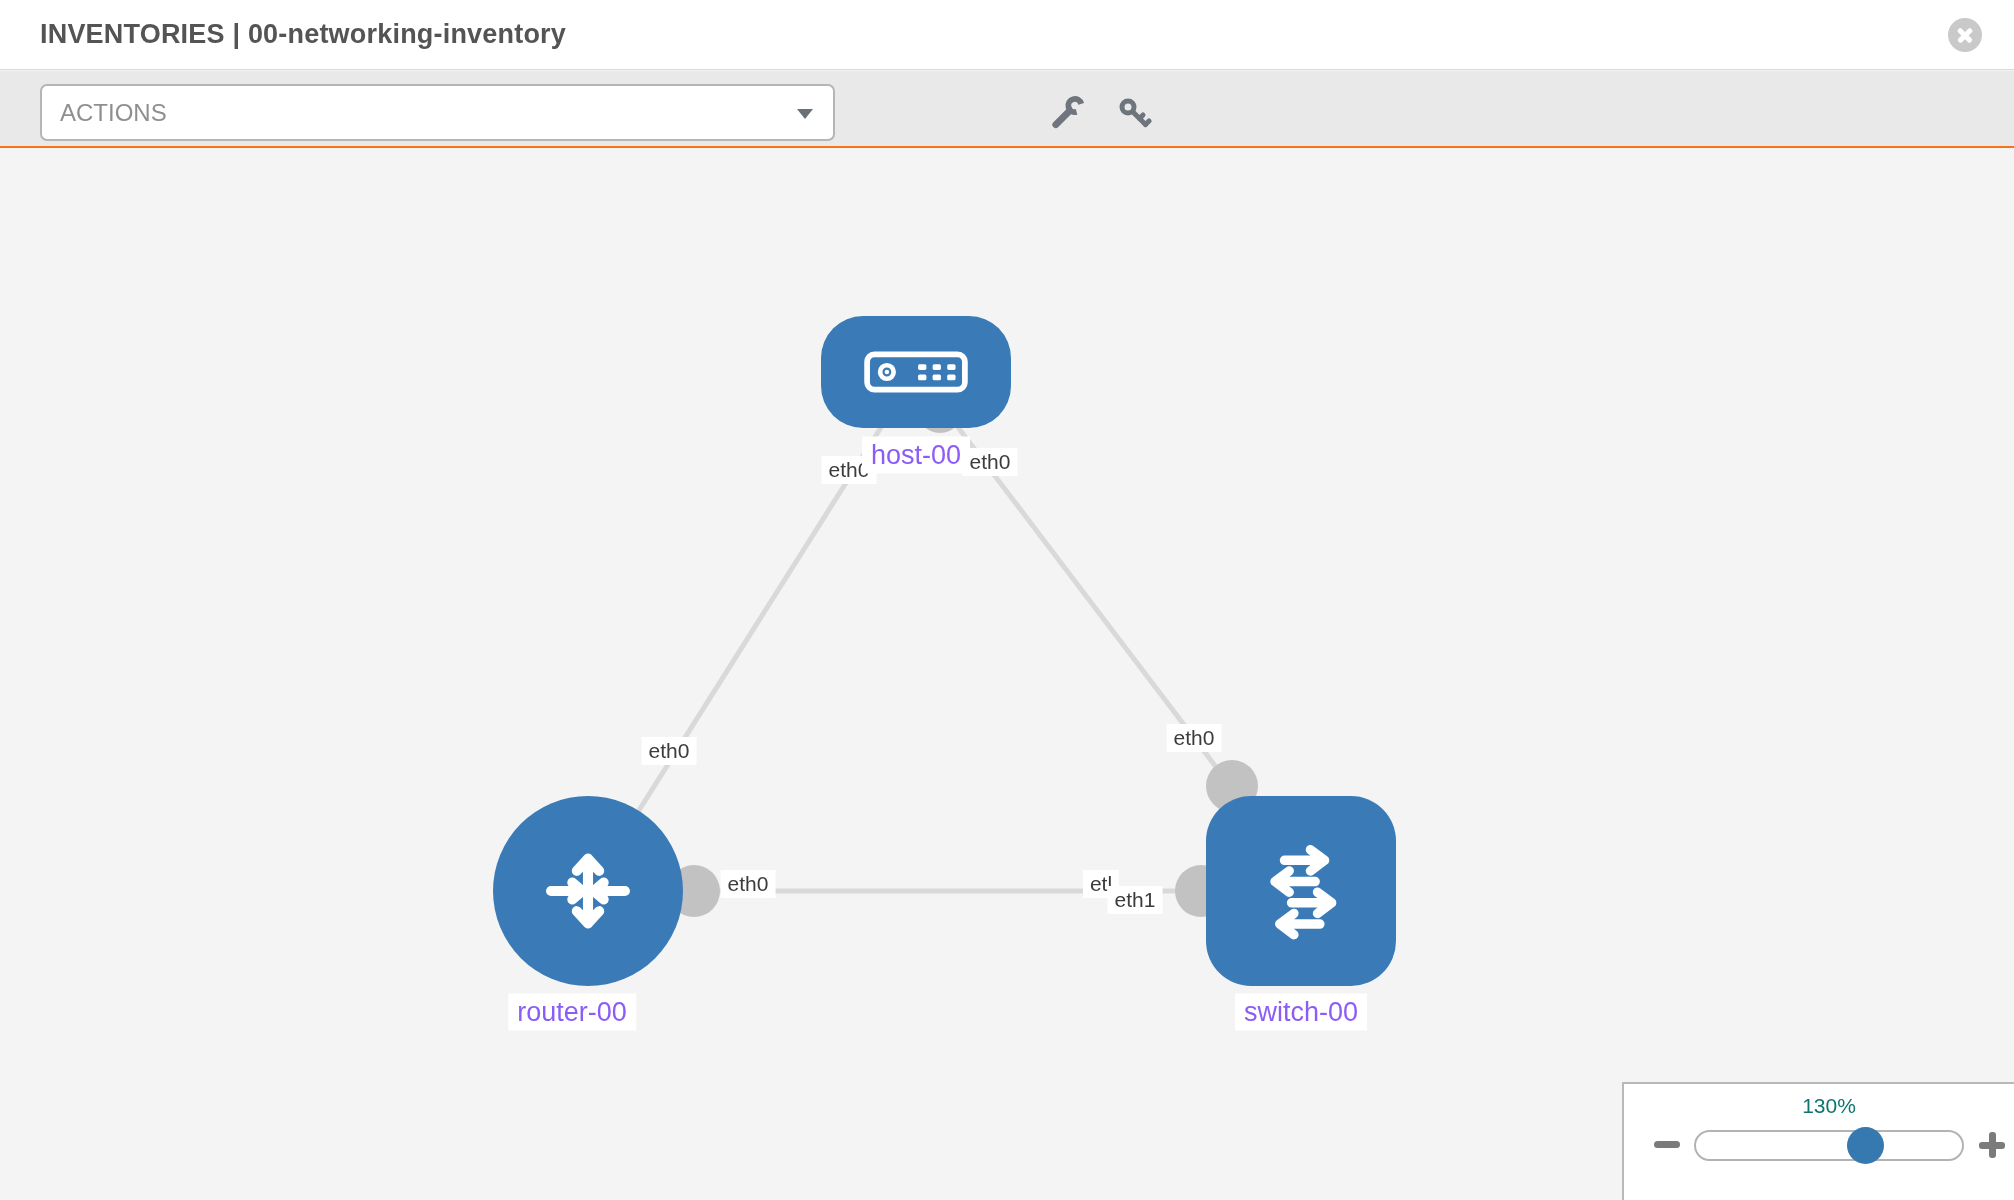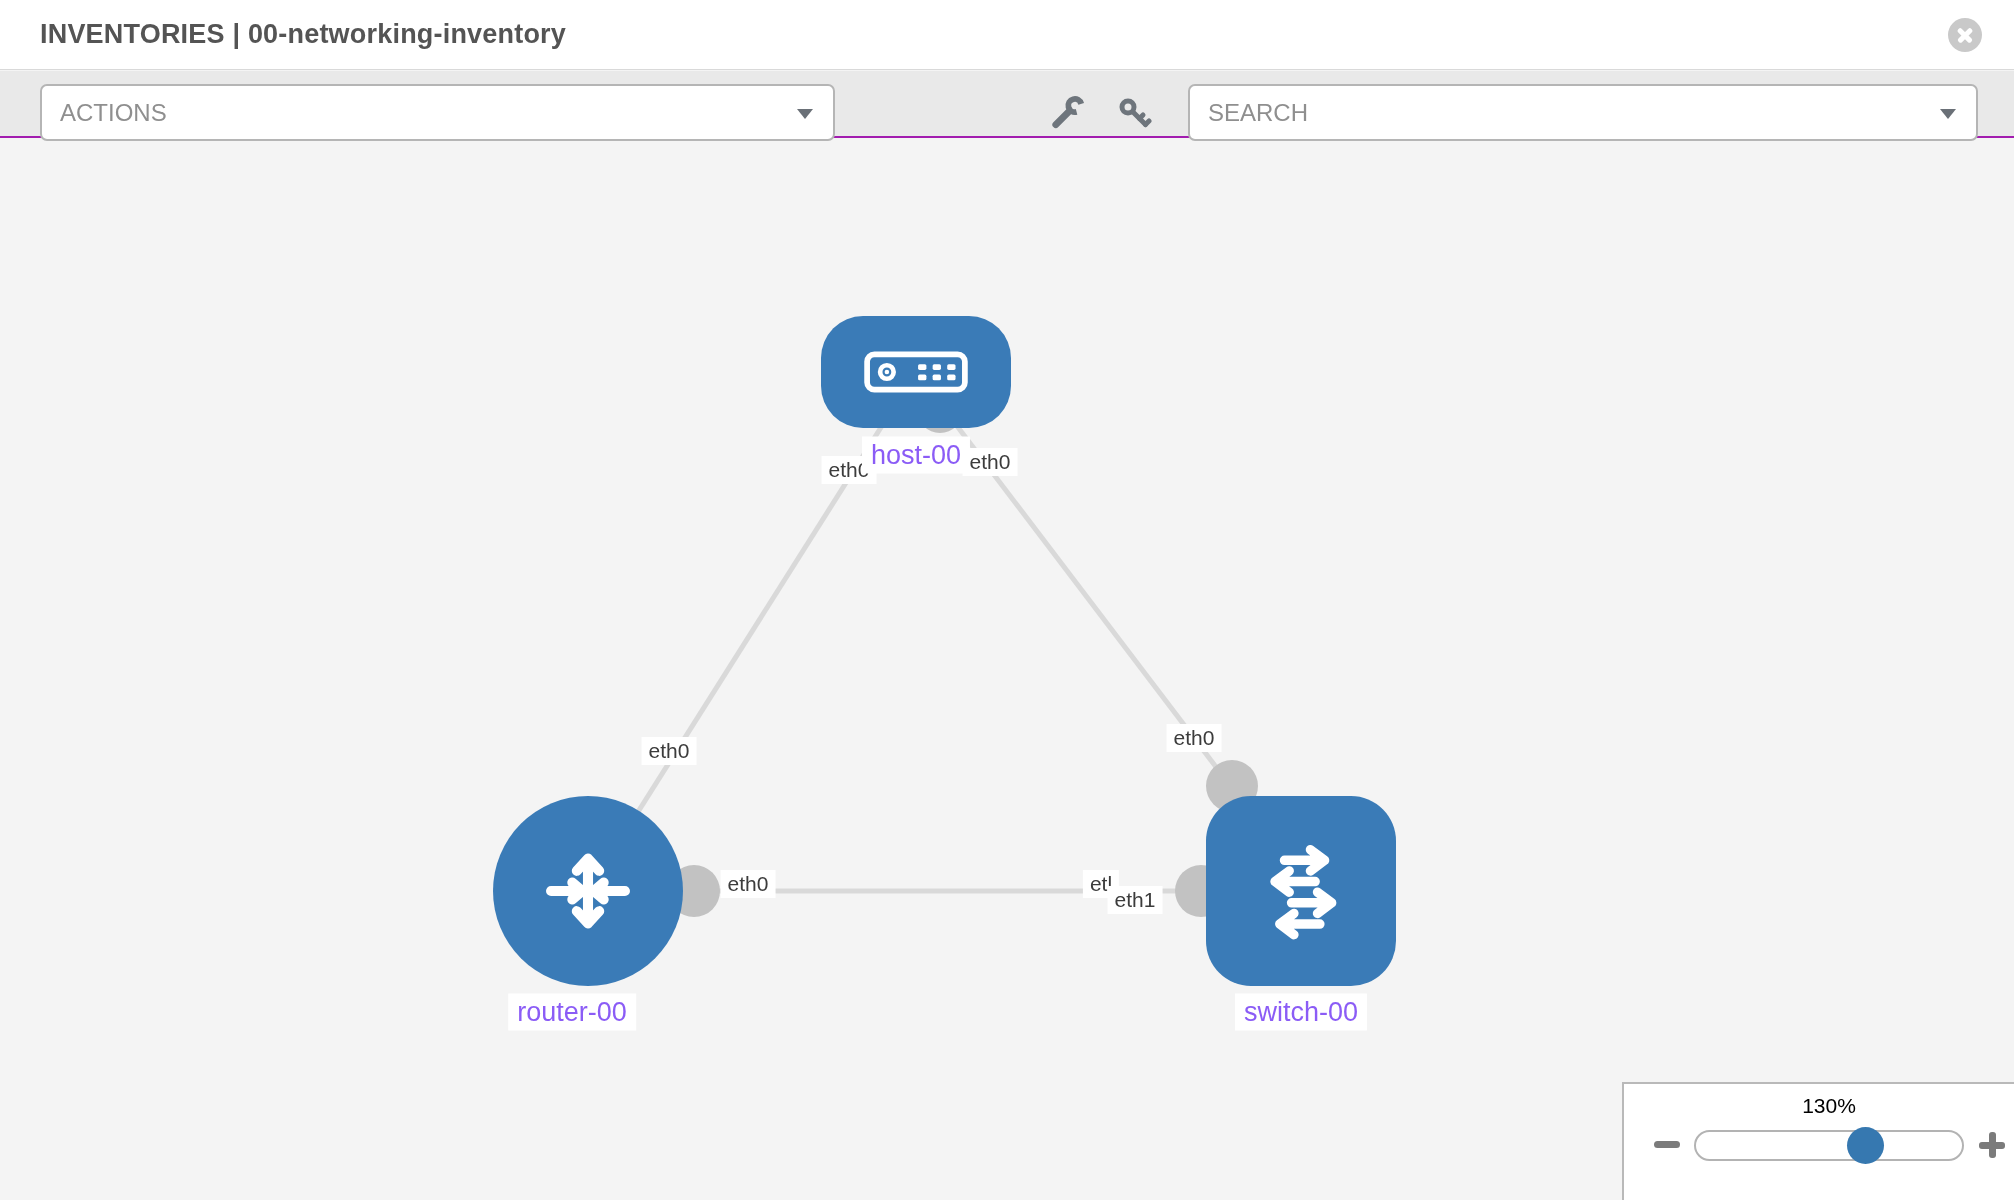--- a/index.html
+++ b/index.html
@@ -12,22 +12,22 @@
   .hdr-title { position:absolute; left:40px; top:19px; font-size:27px;
     font-weight:bold; color:#545454; letter-spacing:.2px;text-align:right; }
   .close-btn { position:absolute; right:32px; top:18px; width:34px; height:34px;
     border-radius:50%; background:#c9c9c9; cursor:pointer; }
   .close-btn::before, .close-btn::after { content:""; position:absolute;
     left:8px; top:15px; width:18px; height:4.5px; background:#fff; border-radius:2px; }
   .close-btn::before { transform:rotate(45deg); }
   .close-btn::after  { transform:rotate(-45deg); }
 
   
-  .tbar { position:absolute; left:0; top:71px; width:2014px; height:67px;
-    background:#e9e9e9; border-bottom:2px solid #a21caf; }
+  .tbar { position:absolute; left:0; top:71px; width:2014px; height:77px;
+    background:#e9e9e9; border-bottom:2px solid #f97316; }
   .select-box { position:absolute; top:13px; height:57px; background:#fff;
     border:2px solid #b5b5b5; border-radius:7px; font-size:24px; color:#8f8f8f;
     line-height:53px; padding-left:18px; cursor:pointer; }
   .sel-actions { left:40px; width:795px; }
   .sel-search  { left:1188px; width:790px; }
   .caret { position:absolute; right:20px; top:23px; width:0; height:0;
     border-left:8px solid transparent; border-right:8px solid transparent;
     border-top:10px solid #6a7077; }
   .tool-btn { position:absolute; top:20px; width:44px; height:44px;
     display:flex; align-items:center; justify-content:center; cursor:pointer; }
@@ -46,21 +46,21 @@
 
   .chip { position:absolute; transform:translate(-50%,-50%); background:#ffffff;
     white-space:nowrap; }
   .chip.name { font-size:27px; color:#8b5cf6; padding:3px 9px; z-index:6; }
   .chip.eth  { font-size:21px; color:#3c3c3c; padding:2px 7px; z-index:5; }
 
   
   .zoom-panel { position:absolute; left:1622px; top:926px; width:400px; height:126px;
     background:#ffffff; border:2px solid #b9b9b9; }
   .zoom-label { position:absolute; left:70px; top:10px; width:270px;
-    text-align:center; font-size:21px; color:#000000; }
+    text-align:center; font-size:21px; color:#0f766e; }
   .zoom-minus { position:absolute; left:30px; top:57px; width:26px; height:7px;
     border-radius:4px; background:#7b7b7b; cursor:pointer; }
   .zoom-track { position:absolute; left:70px; top:46px; width:270px; height:31px;
     border:2px solid #b3b3b3; border-radius:16px; background:#fff; cursor:pointer; }
   .zoom-knob { position:absolute; left:223px; top:43px; width:37px; height:37px;
     border-radius:50%; background:#3678b0; cursor:pointer; z-index:2; }
   .zoom-plus { position:absolute; left:352px; top:45px; width:32px; height:32px; cursor:pointer; }
   .zoom-plus::before { content:""; position:absolute; left:12.5px; top:3px;
     width:7px; height:26px; background:#7b7b7b; border-radius:3px; }
   .zoom-plus::after  { content:""; position:absolute; left:3px; top:12.5px;
@@ -93,24 +93,20 @@
     <svg width="36" height="36" viewBox="0 0 36 36">
       <g stroke="#6e757c" fill="none" stroke-linecap="round">
         <circle cx="12" cy="12" r="6" stroke-width="5"></circle>
         <line x1="17" y1="17" x2="29.5" y2="29.5" stroke-width="5"></line>
         <line x1="29.5" y1="29.5" x2="33" y2="26" stroke-width="5"></line>
         <line x1="23.5" y1="23.5" x2="27" y2="20" stroke-width="5"></line>
       </g>
     </svg>
   </div>
 
-  <div class="select-box sel-search">
-    <span>SEARCH</span>
-    <span class="caret"></span>
-  </div>
 </div>
 
 <div class="canvas">
 
   <svg class="links" width="2014" height="1044">
     <line x1="916" y1="216" x2="588" y2="735" stroke="#d9d9d9" stroke-width="5"></line>
     <line x1="916" y1="216" x2="1232" y2="632" stroke="#d9d9d9" stroke-width="5"></line>
     <line x1="588" y1="735" x2="1301" y2="735" stroke="#d9d9d9" stroke-width="5"></line>
     <circle cx="940" cy="254" r="23" fill="#c2c2c2"></circle>
     <circle cx="694" cy="735" r="26" fill="#c2c2c2"></circle>

